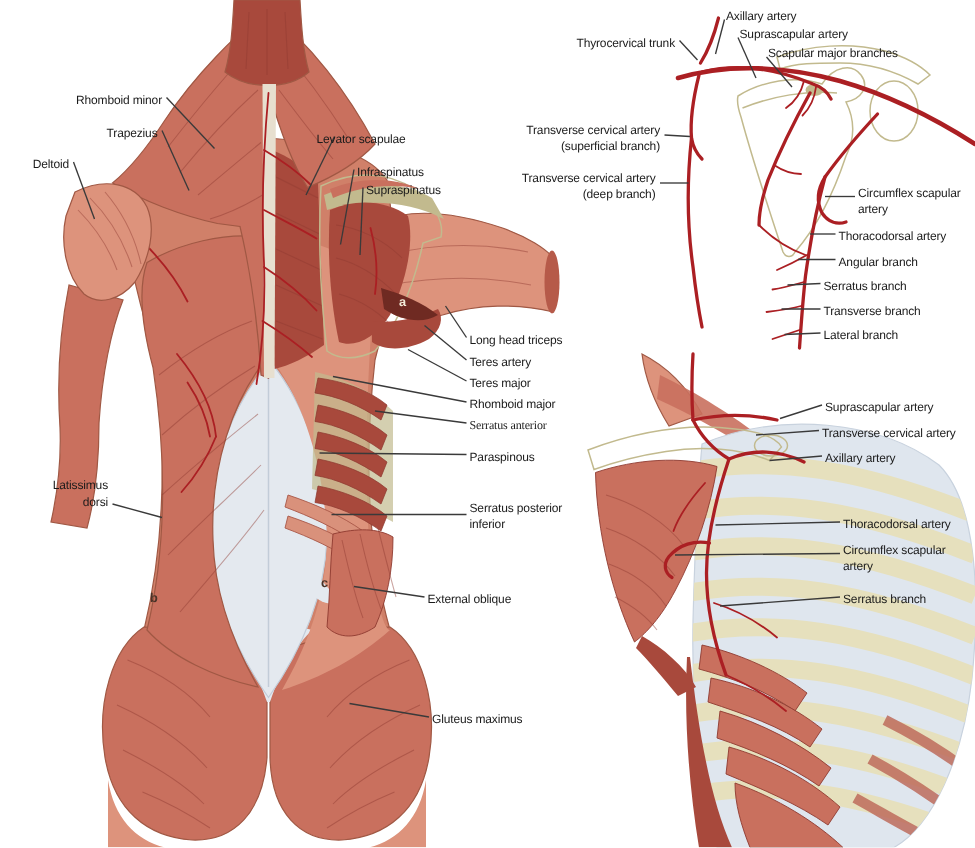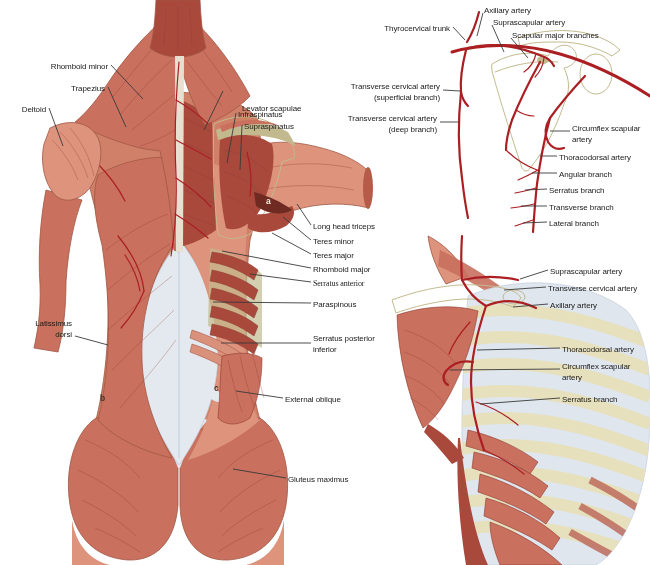--- a/index.html
+++ b/index.html
@@ -260,25 +260,25 @@
       <polyline points="548,304 513,307"></polyline>
       <polyline points="560,348 477,350"></polyline>
       <polyline points="560,369 450,370"></polyline>
       <polyline points="560,398 480,404"></polyline>
     </svg>
 
   <div id="labels">
       <div class="label" style="top: 61px; right: 542px; text-align: right;">Rhomboid minor</div>
       <div class="label" style="top: 83px; right: 545px; text-align: right;">Trapezius</div>
       <div class="label" style="top: 104px; right: 604px; text-align: right; margin-left: 41px;">Deltoid</div>
-      <div class="label" style="top: 87px; left: 242px; margin-top: 16px;">Levator scapulae</div>
+      <div class="label" style="top: 87px; left: 211px;">Levator scapulae</div>
       <div class="label" style="top: 109px; left: 238px;">Infraspinatus</div>
       <div class="label" style="top: 121px; left: 244px;">Supraspinatus</div>
       <div class="label" style="top: 221px; left: 313px;">Long head triceps</div>
-      <div class="label" style="top: 236px; left: 313px;">Teres minor</div>
+      <div class="label" style="top: 236px; left: 313px;">Teres artery</div>
       <div class="label" style="top: 250px; left: 313px;">Teres major</div>
       <div class="label" style="top: 264px; left: 313px;">Rhomboid major</div>
       <div class="label" style="top: 278px; left: 313px; font-family: Liberation Serif, serif;">Serratus anterior</div>
       <div class="label" style="top: 299px; left: 313px;">Paraspinous</div>
       <div class="label" style="top: 333px; left: 313px;">Serratus posterior
 inferior</div>
       <div class="label" style="top: 394px; left: 285px;">External oblique</div>
       <div class="label" style="top: 318px; right: 578px; text-align: right;">Latissimus
 dorsi</div>
       <div class="label" style="top: 474px; left: 288px;">Gluteus maximus</div>

